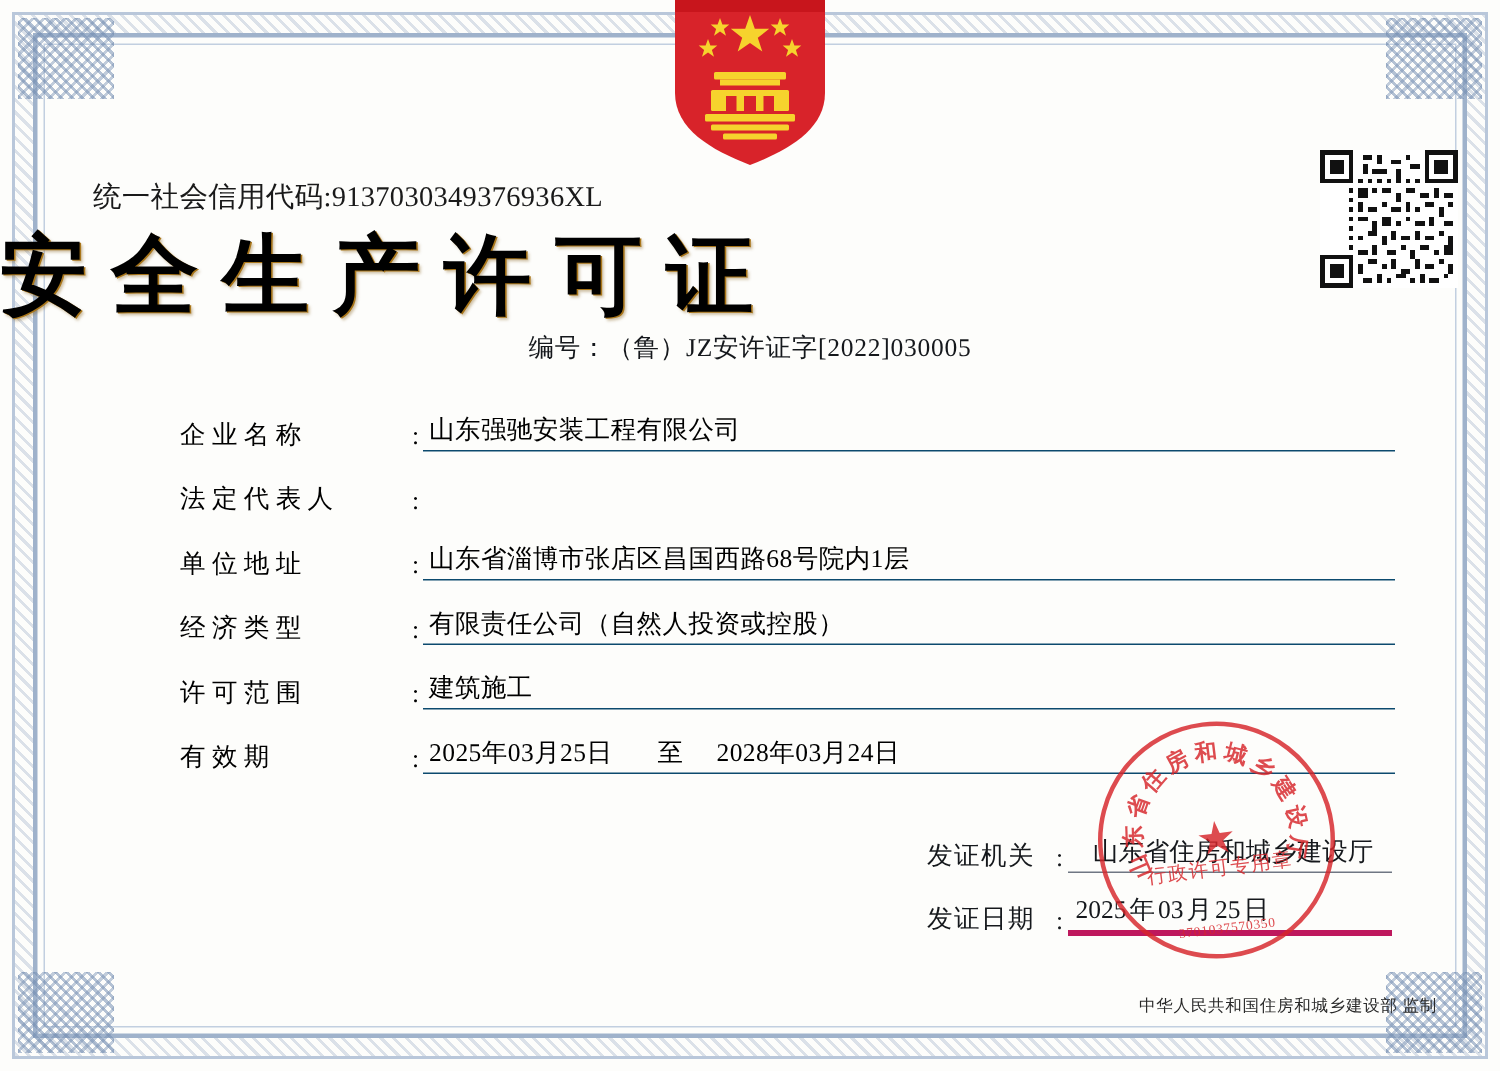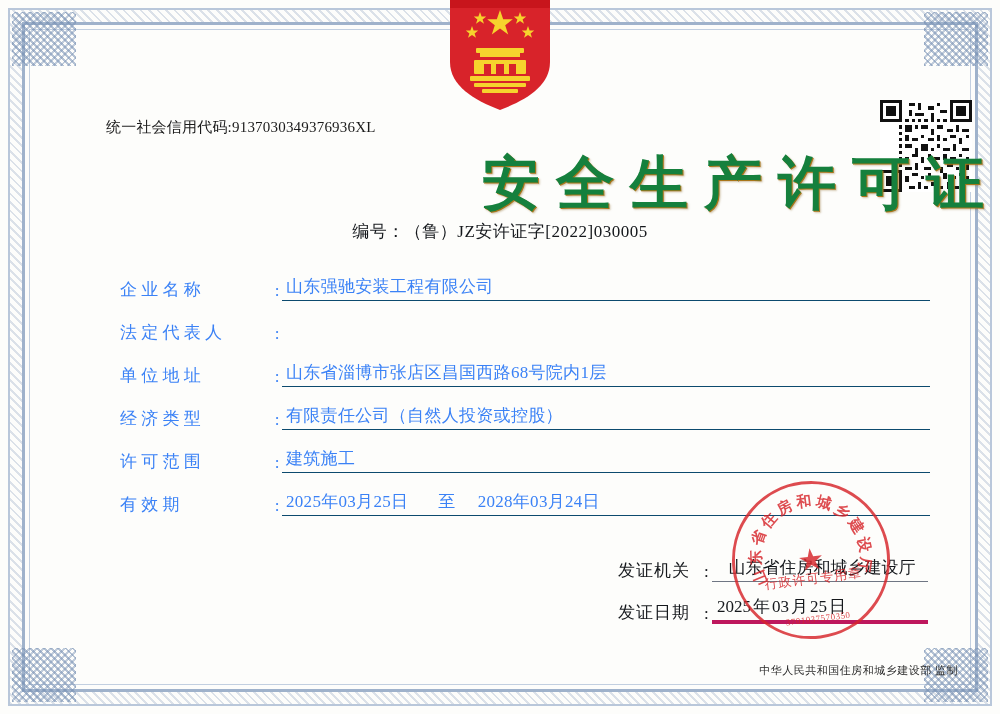--- a/index.html
+++ b/index.html
@@ -80,36 +80,35 @@
     width: 92px;
     height: 92px;
     background: #ffffff;
   }
 
   
   .credit-code {
     position: absolute;
     left: 62px;
     top: 118px;
-    font-size: 15px;
+    font-size: 19px;
     color: #1a1a1a;
     letter-spacing: 0.2px;
     white-space: nowrap;
-    margin-left: 44px;
   }
 
   .main-title {
     position: absolute;
     left: 0; right: 0;
     top: 145px;
-    text-align: right;
+    text-align: left;
     font-size: 58px;
     font-weight: bold;
     letter-spacing: 16px;
-    color: #15803d;
+    color: #000000;
     text-shadow:
       1px 1px 0 #a9761a,
       2px 2px 2px rgba(120,80,10,0.35);
     font-family: Liberation Mono, monospace;
   }
 
   .cert-no {
     position: absolute;
     left: 0; right: 0;
     top: 220px;
@@ -123,21 +122,21 @@
     position: absolute;
     left: 120px;
     top: 258px;
     right: 70px;
   }
   .field-row {
     display: flex;
     align-items: flex-end;
     height: 43px;
     font-size: 17px;
-    color: #3b82f6;
+    color: #000000;
   }
   .field-label {
     width: 152px;
     display: flex;
     justify-content: space-between;
     letter-spacing: 0px;
     flex: none;
   }
   .field-colon {
     width: 10px;

